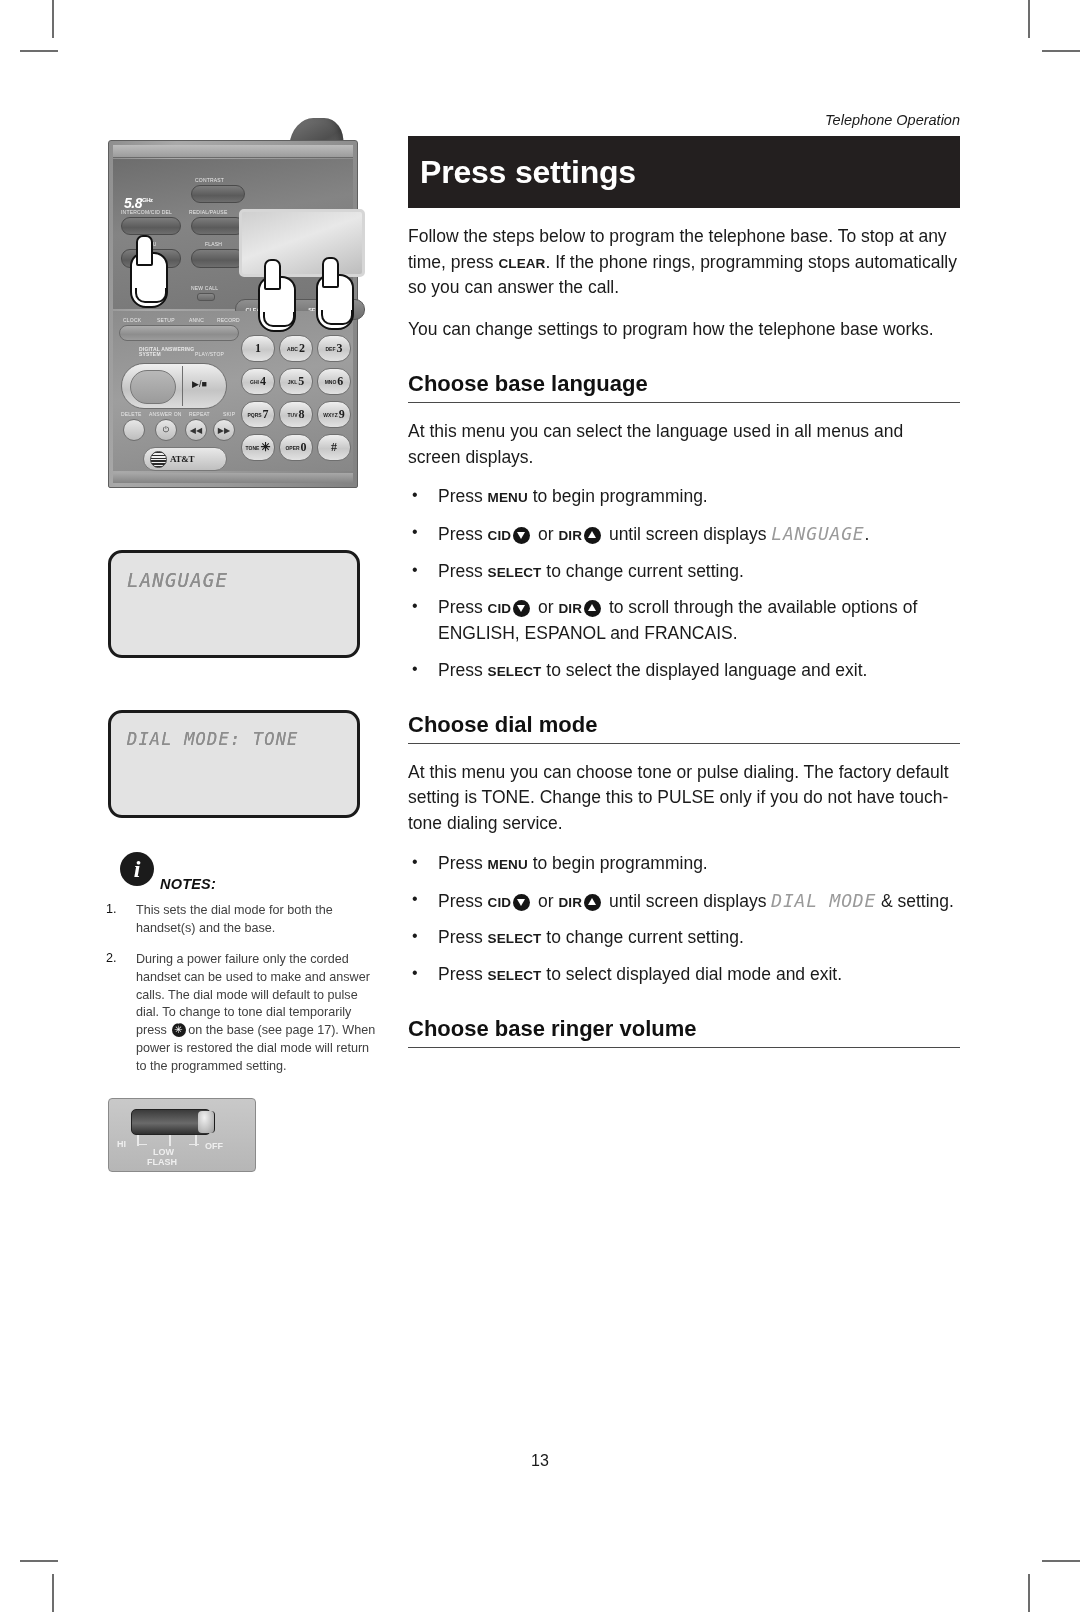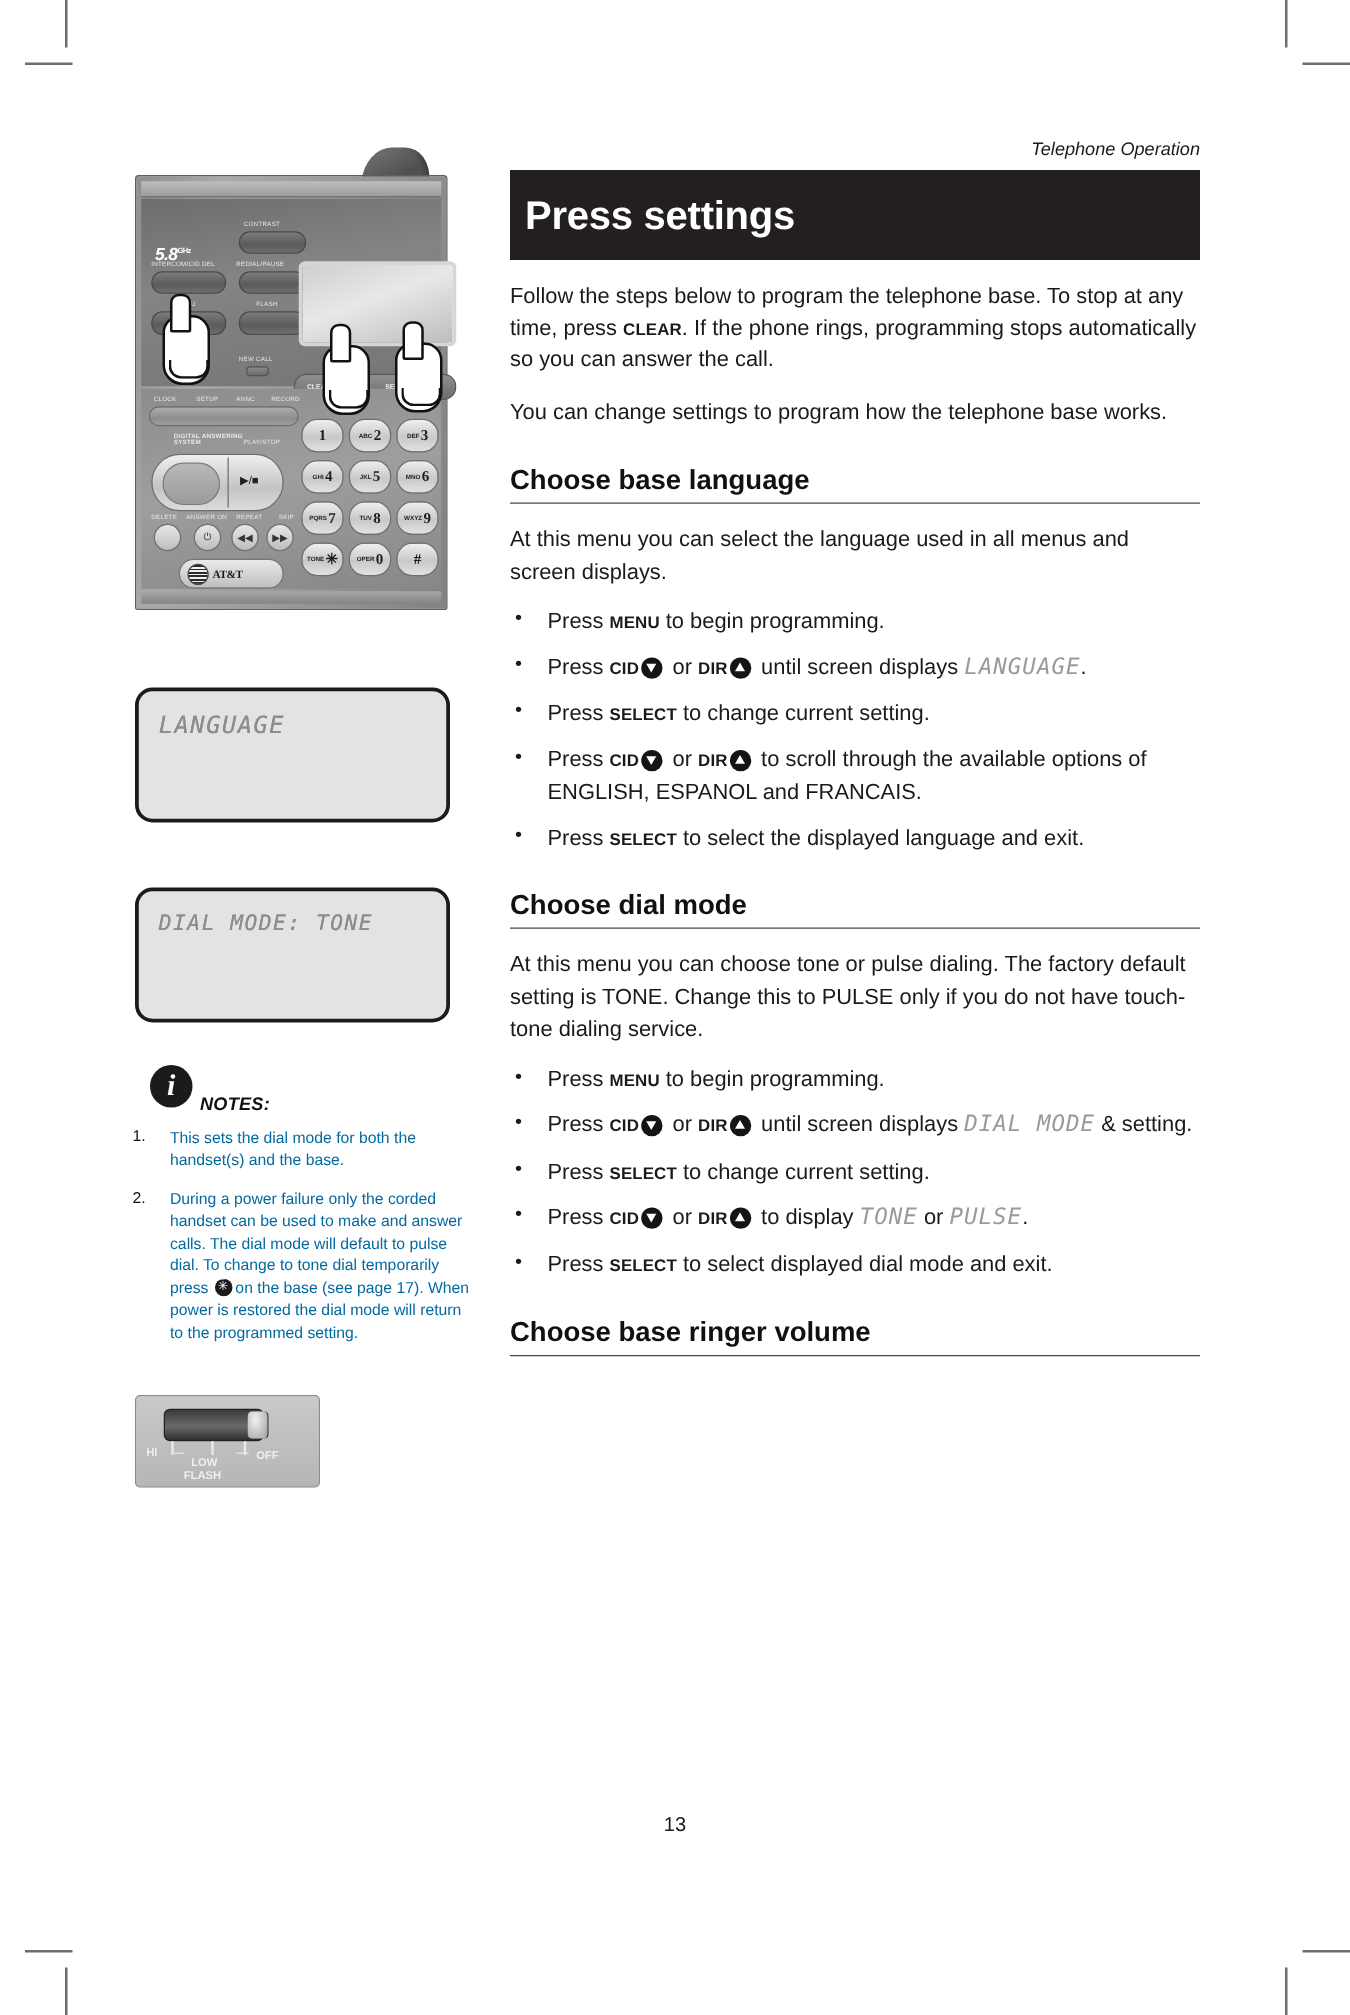--- a/index.html
+++ b/index.html
@@ -165,31 +165,31 @@
     font-family:"Liberation Serif",serif;font-weight:bold;font-size:24px;font-style:italic;
     line-height:1;
   }
   .notes-title{
     position:absolute;left:54px;top:18px;
     font-size:14.5px;font-weight:bold;font-style:italic;color:#111;
     font-family:"Liberation Sans",sans-serif;letter-spacing:.2px;
   }
   .note-item{display:flex;margin-bottom:13px;}
   .note-num{width:30px;flex:none;font-size:12.6px;color:#111;font-family:"Liberation Sans",sans-serif;}
-  .note-txt{font-size:12.6px;line-height:1.42;color:#0369a1;font-family:"Liberation Sans",sans-serif;}
+  .note-txt{font-size:12.6px;line-height:1.42;color:#404040;font-family:"Liberation Sans",sans-serif;}
   .tonekey{
     display:inline-block;width:14px;height:14px;border-radius:50%;
     background:#1b1b1b;color:#fff;position:relative;vertical-align:-3px;margin:0 2px;
   }
   .tonekey:before{content:"\2733";position:absolute;left:2px;top:1px;font-size:10px;line-height:12px;}
   .tonekey:after{content:"TONE";position:absolute;left:1px;top:-1px;font-size:2.6px;color:#fff;letter-spacing:-.1px;}
 
   
   .ringer{
-    width:146px;height:72px;margin-left:4px;margin-top:40px;
+    width:146px;height:72px;margin-left:4px;margin-top:22px;
     background:linear-gradient(180deg,#c9c9c9,#b6b6b6);
     border:1px solid #8a8a8a;border-radius:4px;position:relative;
   }
   .ringer .slot{
     position:absolute;left:22px;top:10px;width:78px;height:24px;border-radius:5px;
     background:linear-gradient(180deg,#3b3b3b,#6a6a6a 55%,#303030);
     border:1px solid #222;
   }
   .ringer .knob{
     position:absolute;left:66px;top:1px;width:16px;height:22px;border-radius:4px;
@@ -492,23 +492,20 @@
       <li>
         <span>Press </span><b class="kw sc">MENU</b><span> to begin programming.</span>
       </li>
       <li>
         <span>Press </span><b class="sc">CID</b><span class="arrow down"></span><span> or </span><b class="sc">DIR</b><span class="arrow up"></span><span> until screen displays </span><span class="lcdtxt">DIAL MODE</span><span> &amp; setting.</span>
       </li>
       <li>
         <span>Press </span><b class="kw sc">SELECT</b><span> to change current setting.</span>
       </li>
       <li>
-        <span>Press </span><b class="sc">CID</b><span class="arrow down"></span><span> or </span><b class="sc">DIR</b><span class="arrow up"></span><span> to display </span><span class="lcdtxt">TONE</span><span> or </span><span class="lcdtxt">PULSE</span><span>.</span>
-      </li>
-      <li>
         <span>Press </span><b class="kw sc">SELECT</b><span> to select displayed dial mode and exit.</span>
       </li>
     </ul>
 
     <h2 class="sec-head">Choose base ringer volume</h2>
   </div>
 
   <div class="pagenum">13</div>
 </div>
 

